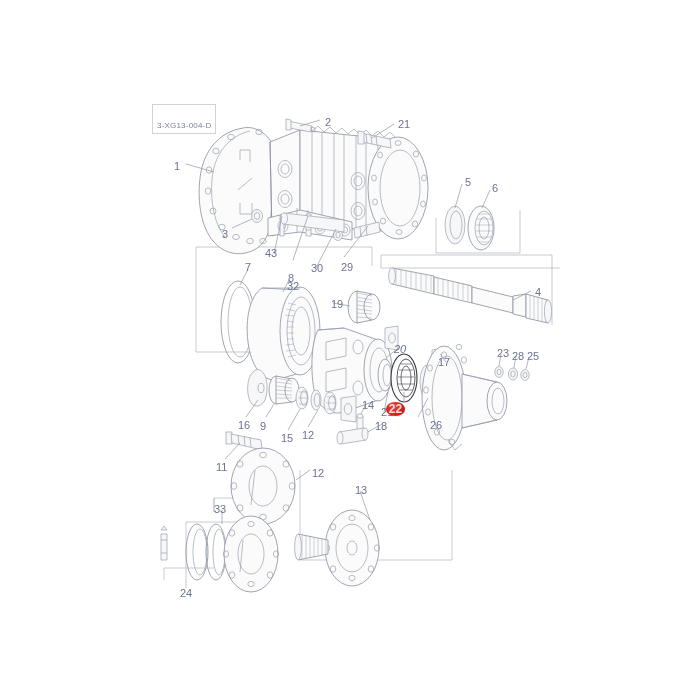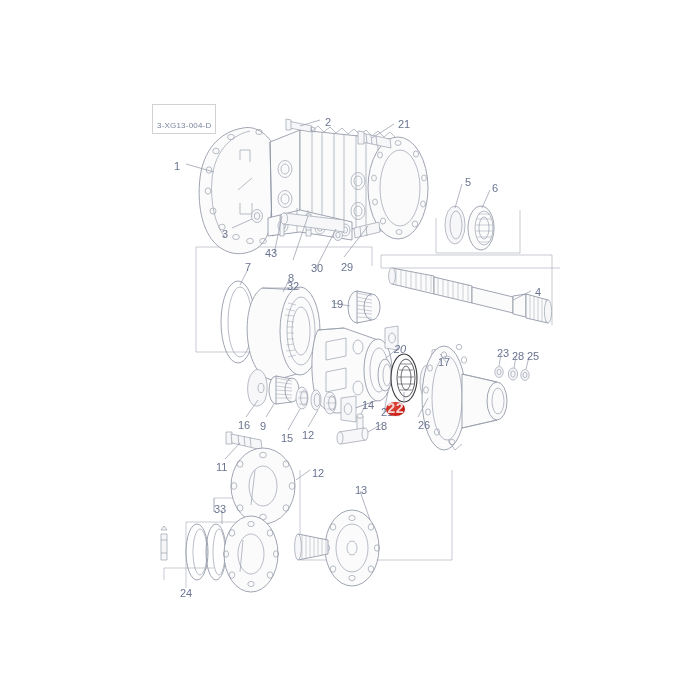--- a/index.html
+++ b/index.html
@@ -27,24 +27,24 @@
     padding:16px 4px 3px 4px;
     font-family:"Liberation Sans", sans-serif;
     white-space:nowrap;
   }
   .hotdot{
     position:absolute;
     width:19px;height:14px;
     border-radius:50%;
     background:radial-gradient(circle at 38% 32%, #e04a3a 0%, #cc2018 62%, #a81410 100%);
     color:#f2d9d6;
-    font-size:14px;
+    font-size:12px;
     font-weight:bold;
     display:flex;align-items:center;justify-content:center;
-    font-family:Liberation Mono, monospace;
+    font-family:Liberation Sans, sans-serif;
     box-shadow:0 0 1px rgba(120,10,5,.6);
   }
 </style>
 </head>
 <body>
 
 <div id="stage">
 
   <svg id="diagram" viewBox="0 0 700 700">
     <defs>
@@ -514,21 +514,21 @@
   <div class="callout" style="left:281px; top:433px;">15</div>
   <div class="callout" style="left:238px; top:420px;">16</div>
   <div class="callout" style="left:438px; top:357px;">17</div>
   <div class="callout" style="left:375px; top:421px;">18</div>
   <div class="callout" style="left:321px; top:299px;margin-left:10px;">19</div>
   <div class="callout" style="left:394px; top:344px;font-style:italic;">20</div>
   <div class="callout" style="left:381px; top:407px;">21</div>
   <div class="callout" style="left:497px; top:348px;">23</div>
   <div class="callout" style="left:180px; top:588px;">24</div>
   <div class="callout" style="left:527px; top:351px;">25</div>
-  <div class="callout" style="left:418px; top:420px;">26</div>
+  <div class="callout" style="left:430px; top:420px;">26</div>
   <div class="callout" style="left:398px; top:119px;">21</div>
   <div class="callout" style="left:512px; top:351px;">28</div>
   <div class="callout" style="left:341px; top:262px;">29</div>
   <div class="callout" style="left:311px; top:263px;">30</div>
   <div class="callout" style="left:265px; top:248px;">43</div>
   <div class="callout" style="left:287px; top:255px;margin-top:26px;">32</div>
   <div class="callout" style="left:214px; top:504px;">33</div>
 
   <div class="hotdot" style="left:386px; top:402px;">22</div>
 

